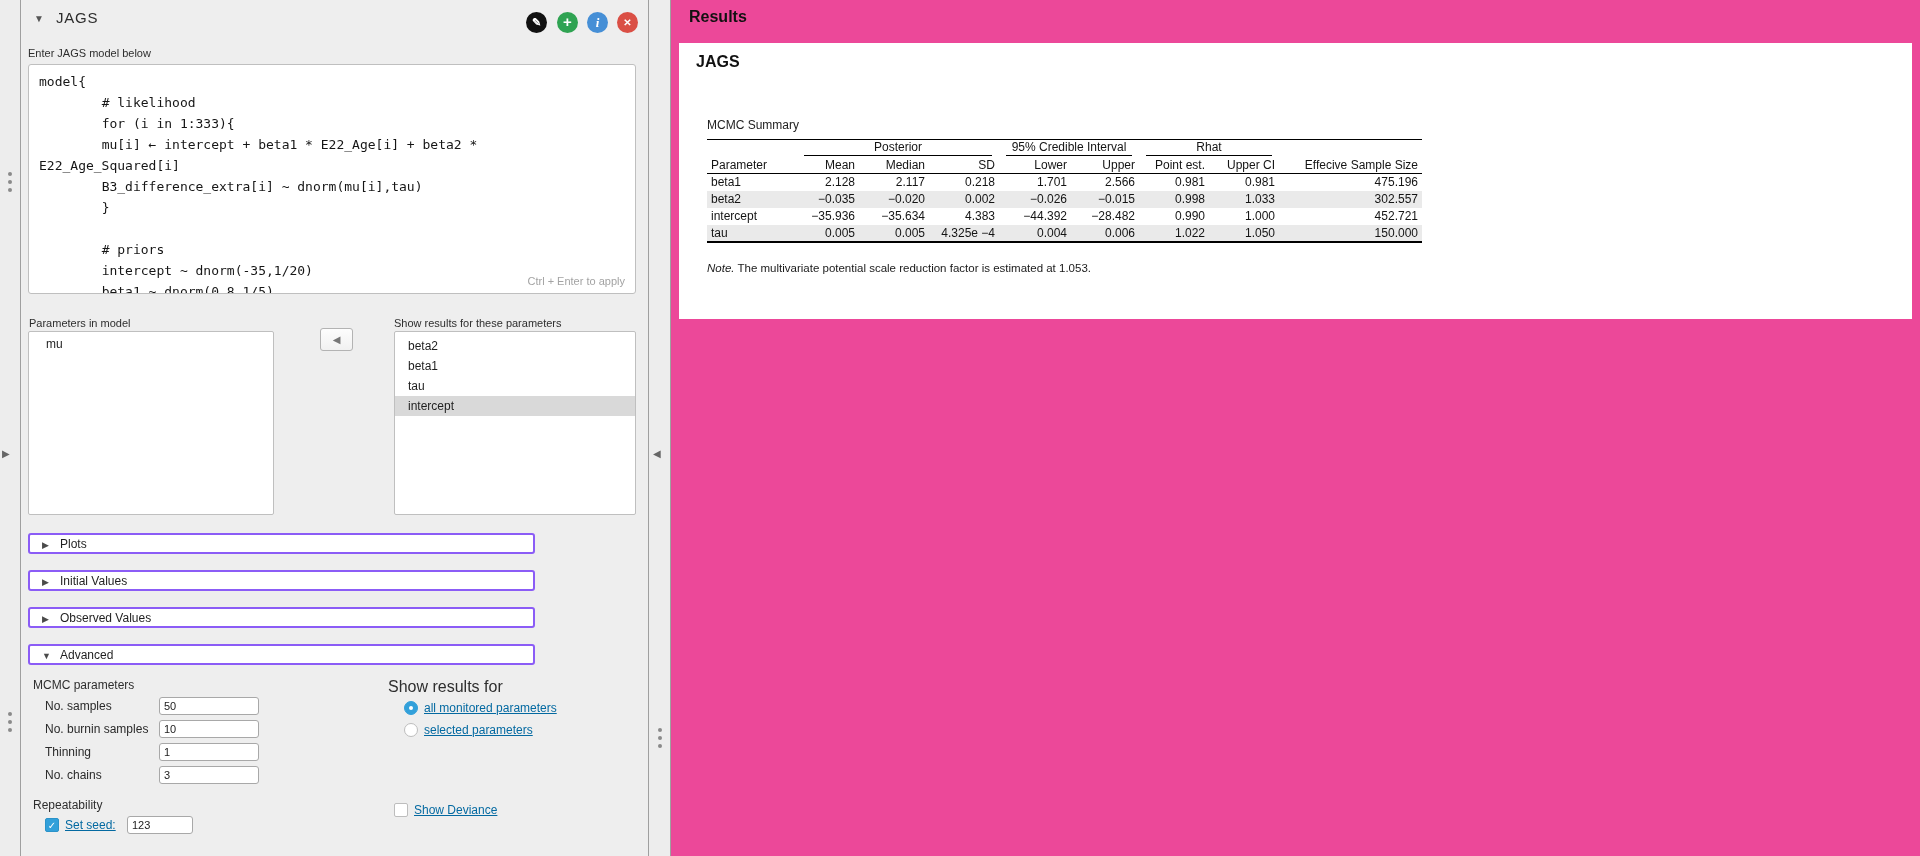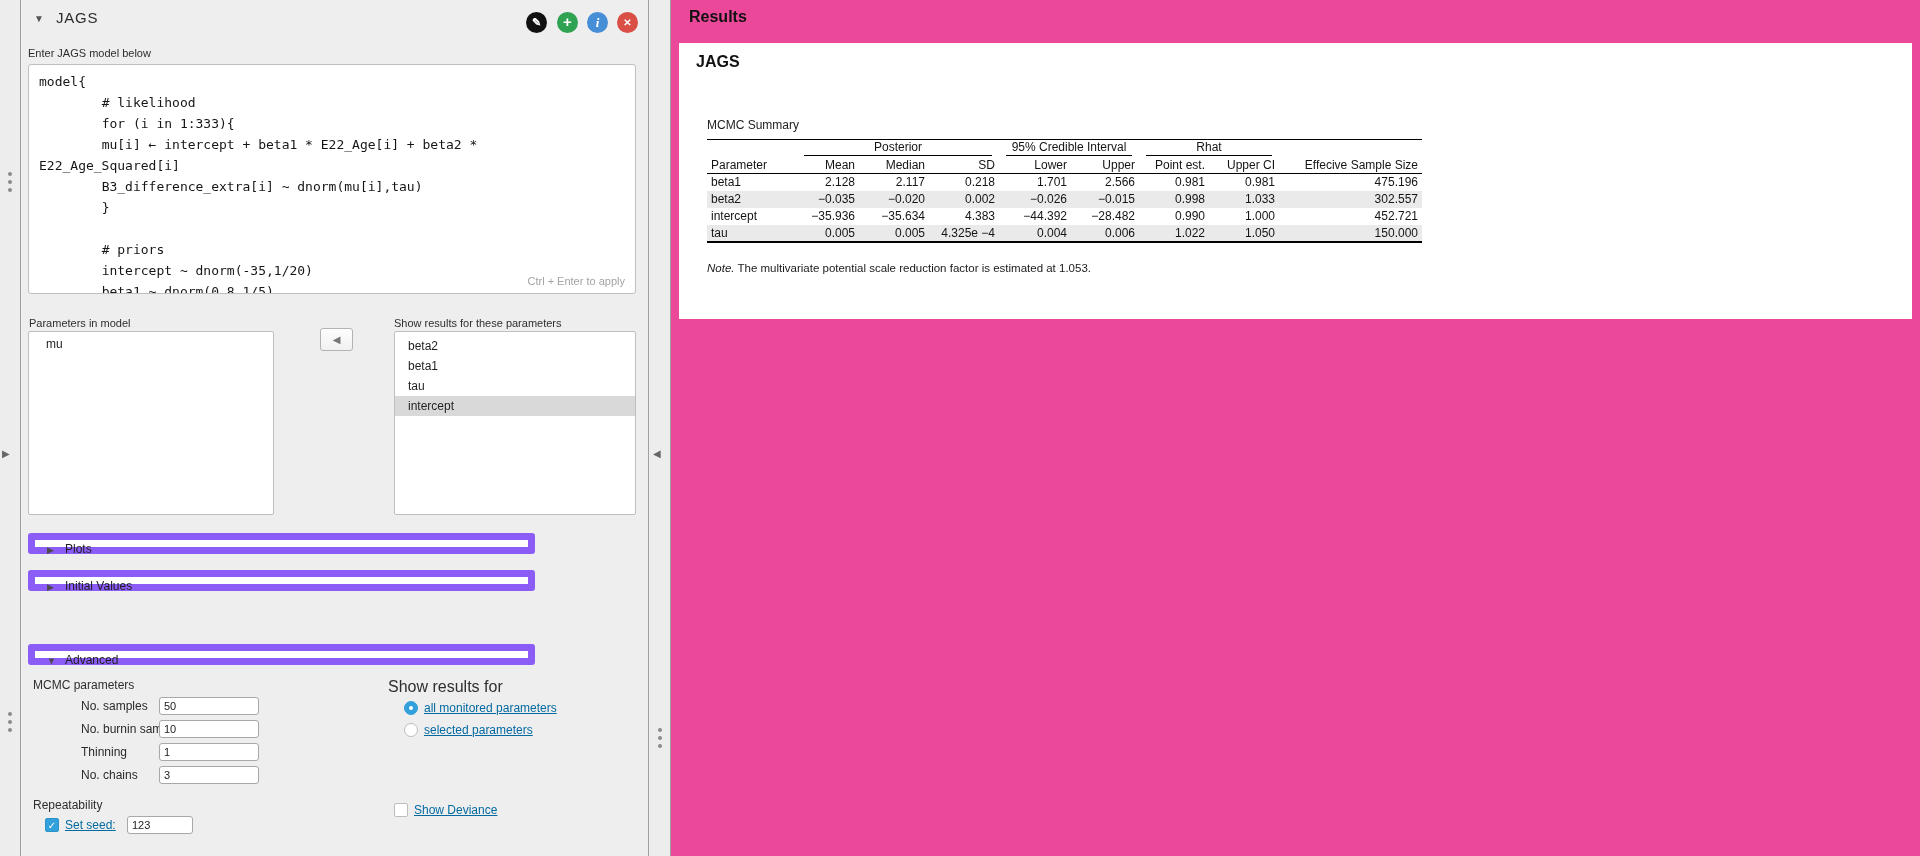--- a/index.html
+++ b/index.html
@@ -67,25 +67,25 @@
   .listbox.avail .li { padding-left:17px; padding-top:2px; }
   .listbox .li.selected { background:#d9d9d9; }
   .transfer-btn {
     position:absolute; left:298px; top:328px; width:33px; height:23px;
     background:linear-gradient(#fdfdfd,#f1f1f1);
     border:1px solid #b3b3b3; border-radius:3px; cursor:pointer;
     text-align:center; line-height:21px; font-size:10px; color:#777;
   }
   .section-bar {
     position:absolute; left:6px; width:507px; height:21px;
-    background:#fff; border:7px solid #8b5cf6; border-radius:3px;
+    background:#fff; border:2px solid #8b5cf6; border-radius:3px;
     line-height:19px; cursor:pointer;
   }
   .section-bar .tri { display:inline-block; width:18px; margin-left:12px; font-size:9px; color:#4a4a4a; }
-  .field-label { position:absolute; left:23px; font-size:12px; color:#2a2a2a;margin-left:36px; }
+  .field-label { position:absolute; left:23px; font-size:12px; color:#2a2a2a; }
   .txt-input {
     position:absolute; height:18px; background:#fff;
     border:1px solid #a8a8a8; border-radius:3px;
     font-family:"Liberation Sans",sans-serif; font-size:11px; color:#222;
     padding:0 4px;
   }
   .radio {
     position:absolute; width:14px; height:14px; border-radius:50%; cursor:pointer;
     background:#fff; border:1px solid #bdbdbd;
   }
@@ -177,20 +177,23 @@
     <div class="li">tau</div>
     <div class="li selected">intercept</div>
   </div>
 
   <div class="section-bar" style="top:533px">
     <span class="tri">▶</span><span>Plots</span>
   </div>
   <div class="section-bar" style="top:570px">
     <span class="tri">▶</span><span>Initial Values</span>
   </div>
+  <div class="section-bar" style="top:607px">
+    <span class="tri">▶</span><span>Observed Values</span>
+  </div>
   <div class="section-bar" style="top:644px">
     <span class="tri">▼</span><span>Advanced</span>
   </div>
 
   <span class="small-label" style="left:11px; top:678px; font-size:12px;">MCMC parameters</span>
 
   <span class="field-label" style="top:699px">No. samples</span>
   <input class="txt-input" style="left: 137px; top: 697px; width: 100px;" value="50">
 
   <span class="field-label" style="top:722px">No. burnin samples</span>

